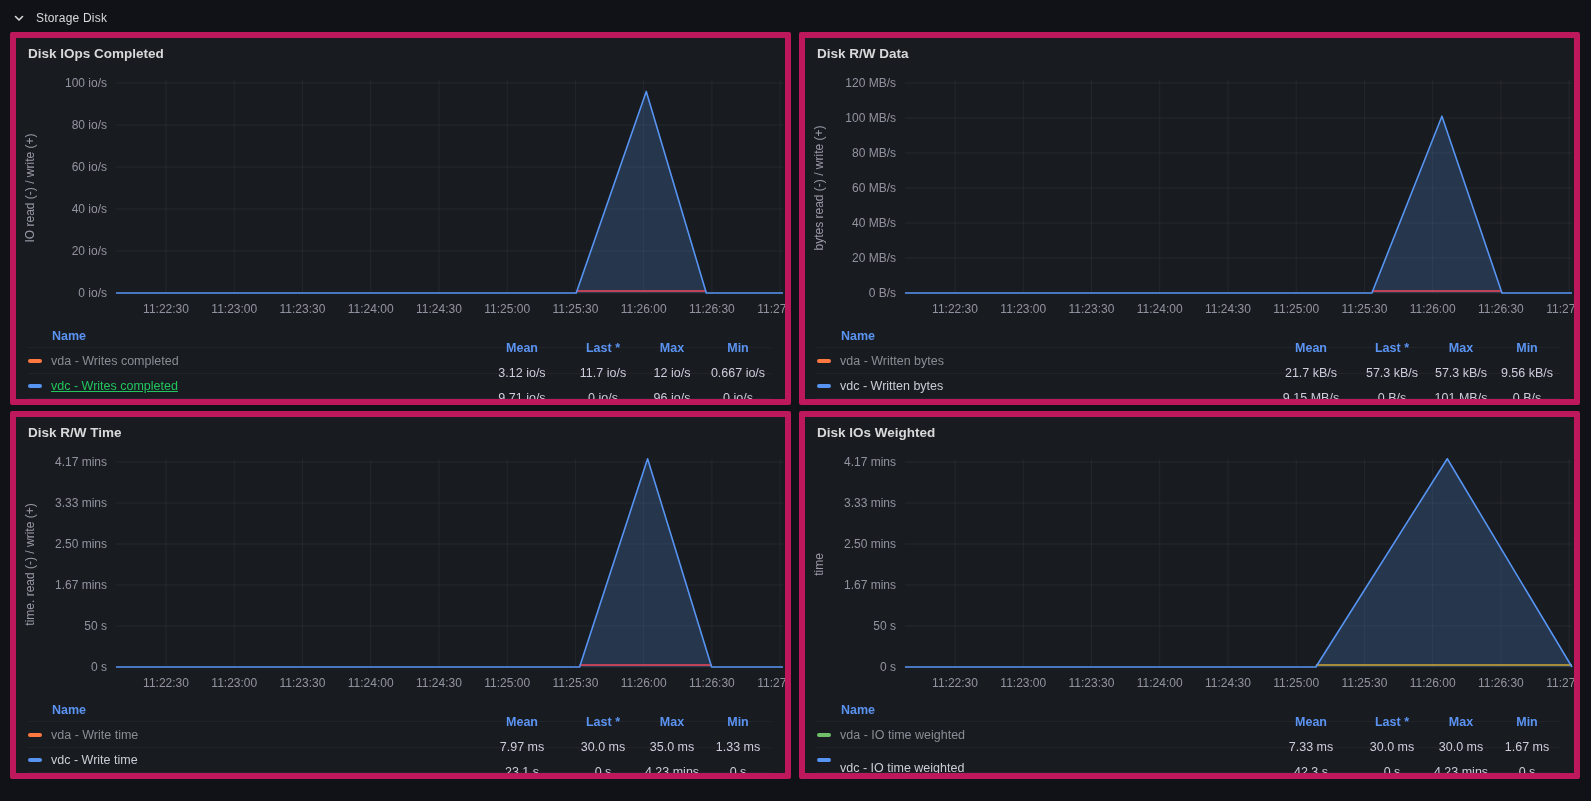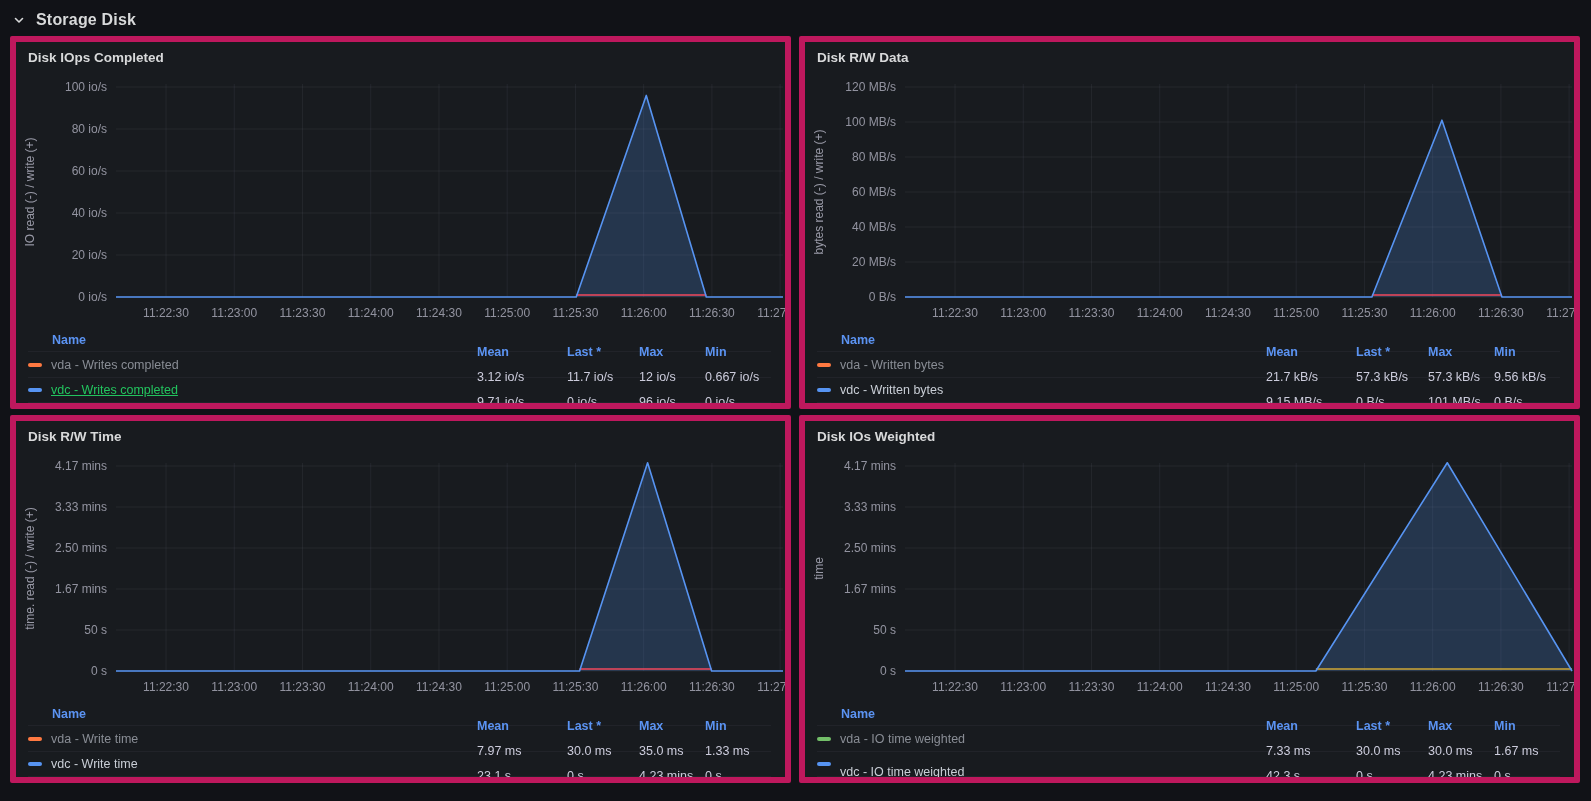--- a/index.html
+++ b/index.html
@@ -6,21 +6,21 @@
   body {
     margin: 0; width: 1591px; height: 801px;
     background: #111217; overflow: hidden;
     font-family: "Liberation Sans", sans-serif;
     -webkit-font-smoothing: antialiased;
   }
   .row-header {
     display: flex; align-items: center; gap: 10px;
     padding: 11px 8px 7px 12px; color: #D8D9DA; cursor: pointer; width: fit-content;
   }
-  .row-title { font-size: 16px; font-weight: 700; letter-spacing: .2px; }
+  .row-title { font-size: 12px; font-weight: 400; letter-spacing: .2px; }
   .chev { width: 14px; height: 14px; display: inline-flex; }
   .grid {
     display: grid; grid-template-columns: 781px 781px; grid-template-rows: 373px 368px;
     gap: 6px 8px; padding: 0 10px;
   }
   .panel {
     background: #181B1F; border: 6px solid #be185d; border-radius: 2px;
     overflow: hidden; display: flex; flex-direction: column;
   }
   .panel-title {
@@ -29,21 +29,21 @@
   }
   svg.chart { display: block; flex: 0 0 auto; }
   .tick-text { font-size: 12px; fill: rgba(204,204,220,0.68); font-family: "Liberation Sans", sans-serif; }
   .axis-title { font-size: 12px; fill: rgba(204,204,220,0.72); font-family: "Liberation Sans", sans-serif; }
   .legend { padding: 2px 14px 0 12px; font-size: 12.5px; color: #CCCCDC; }
   .lg-row { display: flex; align-items: center; height: 26px; }
   .lg-row.data { border-top: 1px solid #212329; }
   .lg-row.data:last-child { border-bottom: 1px solid #212329; }
   .lg-head { height: 22px; color: #5B93F2; font-weight: 700; }
   .lg-name { flex: 1; display: flex; align-items: center; gap: 9px; min-width: 0; cursor: pointer; }
-  .lg-val { width: 66px; text-align: left; white-space: nowrap; margin-top: 24px; }
+  .lg-val { width: 66px; text-align: center; white-space: nowrap; margin-top: 24px; }
   .lg-val.mean { width: 90px; }
   .lg-val.last { width: 72px; }
   .marker { width: 14px; height: 4px; border-radius: 2px; flex: 0 0 auto; cursor: pointer; }
   .lg-head .lg-name { cursor: pointer; margin-left: 24px; }
   .lg-head .lg-val { cursor: pointer; }
 </style>
 </head>
 <body>
 
 <div class="dashboard">

